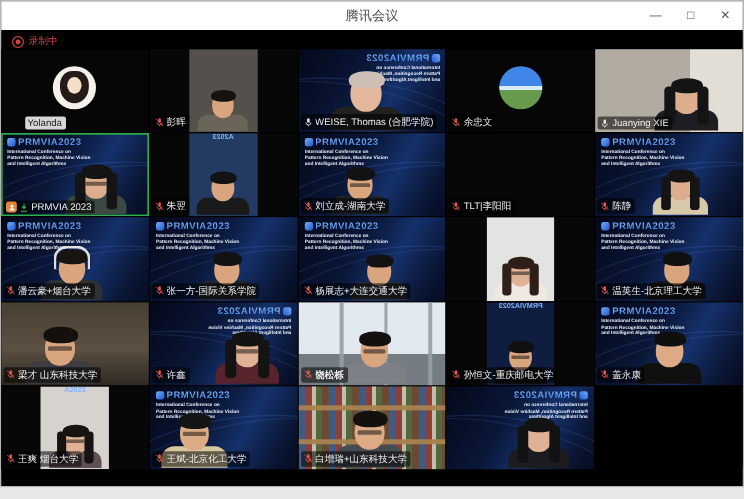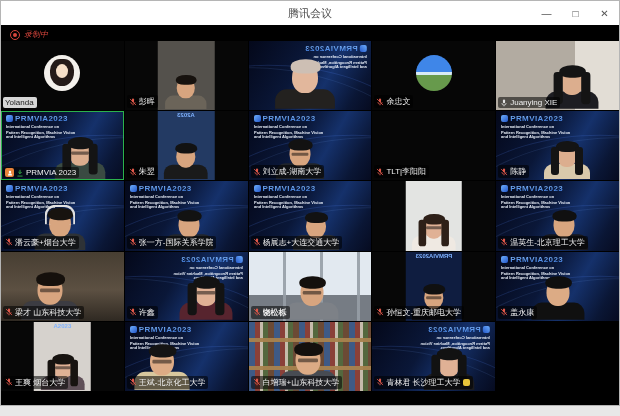--- a/index.html
+++ b/index.html
@@ -5,21 +5,21 @@
   html,body{margin:0;padding:0;background:#e8e8e8;font-family:"Liberation Sans",sans-serif;}
   .window{width:620px;height:406px;box-sizing:border-box;border:1px solid #b5b5b5;background:#737373;position:relative;overflow:hidden;}
   .titlebar{height:24px;background:#ffffff;display:flex;align-items:center;position:relative;}
   .title{position:absolute;left:0;right:0;text-align:center;font-size:11px;color:#4a4a4a;}
   .win-controls{margin-left:auto;display:flex;height:100%;position:relative;z-index:2;}
   .wbtn{width:29px;display:flex;align-items:center;justify-content:center;font-size:10px;color:#555;}
   .client{height:390px;background:#000;position:relative;}
   .recording{position:absolute;top:4px;left:9px;display:flex;gap:4px;align-items:center;}
   .rec-ic{width:8px;height:8px;border-radius:50%;border:1px solid #d6453c;position:relative;}
   .rec-ic::after{content:"";position:absolute;inset:2px;border-radius:50%;background:#d6453c;}
-  .rec-txt{font-size:8px;color:#d6453c;font-style:italic;}
+  .rec-txt{font-size:8px;color:#d6453c;}
   .grid{position:absolute;top:16px;left:0;width:618px;height:350px;display:grid;grid-template-columns:repeat(5,1fr);grid-auto-rows:1fr;gap:1px;background:#000;}
   .tile{position:relative;overflow:hidden;background:#0a0a0a;}
   .tile.active{box-shadow:inset 0 0 0 1px #2bb24c;outline:1px solid #2bb24c;outline-offset:-1px;}
   
   .bg-prmvia{background:linear-gradient(120deg,#04081a,#0a1738 40%,#15316b 62%,#0a1635 85%,#060b20);}
   .vbg{position:absolute;inset:0;}
   .mirror .vbg{transform:scaleX(-1);}
   .sw{position:absolute;border:1px solid rgba(90,140,255,.18);border-radius:50%;}
   .sw1{width:200px;height:70px;left:-30px;top:26px;transform:rotate(-8deg);}
   .sw2{width:230px;height:92px;left:-45px;top:32px;transform:rotate(-13deg);border-color:rgba(120,170,255,.12);}
@@ -53,21 +53,21 @@
   .hl{left:14px;} .hr{right:14px;}
   
   .avatar{position:absolute;top:50%;left:50%;transform:translate(-50%,-58%);width:36px;height:36px;border-radius:50%;overflow:hidden;}
   .avatar.cartoon{background:#f4f1ec;}
   .avatar.cartoon::before{content:"";position:absolute;left:6px;top:4px;width:24px;height:27px;border-radius:50% 50% 60% 60%;background:#241a18;}
   .avatar.cartoon::after{content:"";position:absolute;left:12px;top:9px;width:12px;height:14px;border-radius:50%;background:#f6dfc8;}
   .avatar.landscape{background:linear-gradient(180deg,#3f86e8 0 46%,#d8ecf6 46% 56%,#679a4c 56% 100%);}
   
   .label{position:absolute;left:2px;bottom:2px;display:flex;align-items:center;gap:2px;background:rgba(0,0,0,.55);border-radius:2px;padding:1px 3px 1px 2px;max-width:calc(100% - 6px);z-index:5;}
   .label .nm{font-size:8px;color:#f0f0f0;white-space:nowrap;overflow:hidden;}
-  .label.light{background:rgba(230,230,230,.93);}
+  .label.light{background:rgba(230,230,230,.93);margin-left:18px;}
   .label.light .nm{color:#1a1a1a;}
   .ic{display:flex;align-items:center;}
   .ic.host{width:9px;height:9px;border-radius:2px;background:#e8833a;align-items:center;justify-content:center;display:flex;}
   .reaction{width:7px;height:7px;border-radius:2px;background:#e8c43a;}
 </style>
 </head>
 <body>
 
 <div class="window">
   <div class="titlebar">
@@ -124,20 +124,30 @@
               <div>Pattern Recognition, Machine Vision</div>
               <div>and Intelligent Algorithms</div>
             </div>
           </div>
           <div class="person" style="--skin: #e2b79c; --hair: #cdbfb4; --shirt: #23211f; left: 46%; transform: translateX(-50%) scale(1.3);">
             <div class="head">
               <div class="hairtop"></div>
             </div>
             <div class="torso"></div>
           </div>
+          <div class="label">
+            <span class="ic">
+              <svg width="8" height="8" viewBox="0 0 12 12">
+                <rect x="4.4" y="0.8" width="3.2" height="5.6" rx="1.6" fill="#e6e6e6"></rect>
+                <path d="M2.8 6a3.2 3.2 0 0 0 6.4 0" fill="none" stroke="#e6e6e6" stroke-width="1.1"></path>
+                <line x1="6" y1="9.4" x2="6" y2="11" stroke="#e6e6e6" stroke-width="1.1"></line>
+              </svg>
+            </span>
+            <span class="nm">WEISE, Thomas (合肥学院)</span>
+          </div>
         </div>
         <div class="tile bg-black">
           <div class="avatar landscape"></div>
           <div class="label">
             <span class="ic">
               <svg width="8" height="8" viewBox="0 0 12 12">
                 <rect x="4.4" y="0.8" width="3.2" height="5.6" rx="1.6" fill="#e0584a"></rect>
                 <path d="M2.8 6a3.2 3.2 0 0 0 6.4 0" fill="none" stroke="#e0584a" stroke-width="1.1"></path>
                 <line x1="6" y1="9.4" x2="6" y2="11" stroke="#e0584a" stroke-width="1.1"></line>
                 <line x1="1.4" y1="1.4" x2="10.6" y2="10.6" stroke="#e0584a" stroke-width="1.2"></line>
@@ -672,28 +682,16 @@
             </div>
           </div>
           <div class="person" style="--skin: #e0b195; --hair: #121212; --shirt: #1c1c20; left: 62%; transform: translateX(-50%) scale(1.1);">
             <div class="hl"></div>
             <div class="hr"></div>
             <div class="head">
               <div class="hairtop"></div>
             </div>
             <div class="torso"></div>
           </div>
-          <div class="label">
-            <span class="ic">
-              <svg width="8" height="8" viewBox="0 0 12 12">
-                <rect x="4.4" y="0.8" width="3.2" height="5.6" rx="1.6" fill="#e0584a"></rect>
-                <path d="M2.8 6a3.2 3.2 0 0 0 6.4 0" fill="none" stroke="#e0584a" stroke-width="1.1"></path>
-                <line x1="6" y1="9.4" x2="6" y2="11" stroke="#e0584a" stroke-width="1.1"></line>
-                <line x1="1.4" y1="1.4" x2="10.6" y2="10.6" stroke="#e0584a" stroke-width="1.2"></line>
-              </svg>
-            </span>
-            <span class="nm">青林君 长沙理工大学</span>
-            <span class="reaction"></span>
-          </div>
         </div>
       </div>
   </div>
 </div>
 
 </body></html>

